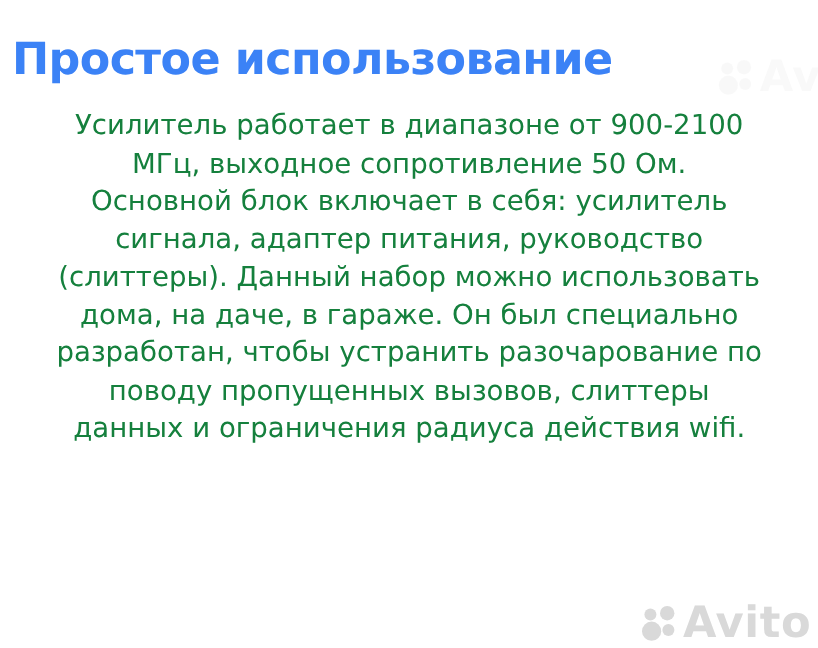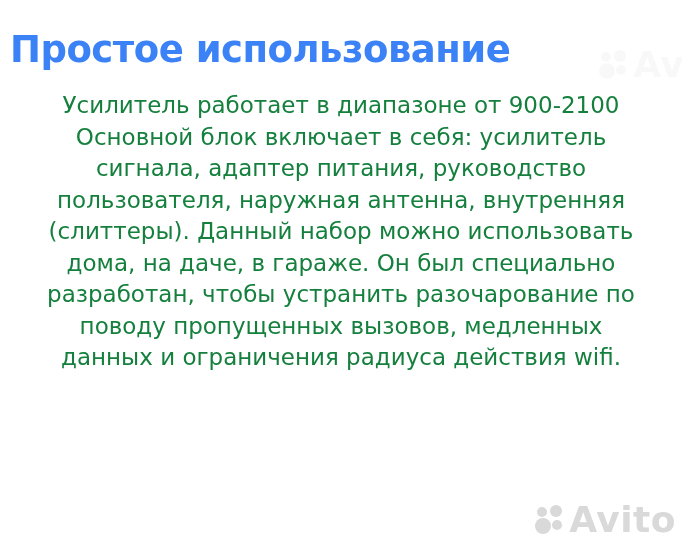--- a/index.html
+++ b/index.html
@@ -60,27 +60,27 @@
 </style>
 </head>
 <body>
 
 <div class="page">
 
   <h1 class="title">Простое использование</h1>
 
   <div class="body-text">
     <div class="line">Усилитель работает в диапазоне от 900-2100</div>
+    <div class="line">МГц, выходное сопротивление 50 Ом.</div>
     <div class="line">Основной блок включает в себя: усилитель</div>
     <div class="line">сигнала, адаптер питания, руководство</div>
-    <div class="line">пользователя, наружная антенна, внутренняя</div>
     <div class="line">(слиттеры). Данный набор можно использовать</div>
     <div class="line">дома, на даче, в гараже. Он был специально</div>
     <div class="line">разработан, чтобы устранить разочарование по</div>
-    <div class="line">поводу пропущенных вызовов, медленных</div>
+    <div class="line">поводу пропущенных вызовов, слиттеры</div>
     <div class="line">данных и ограничения радиуса действия wifi.</div>
   </div>
 
   <div class="watermark faint">
     <span>
       <svg width="30" height="30" viewBox="0 0 30 30" fill="#d9d9d9" xmlns="http://www.w3.org/2000/svg">
         <circle cx="7" cy="7" r="5"></circle>
         <circle cx="21" cy="6" r="6"></circle>
         <circle cx="8" cy="21" r="8"></circle>
         <circle cx="22" cy="20" r="5"></circle>

